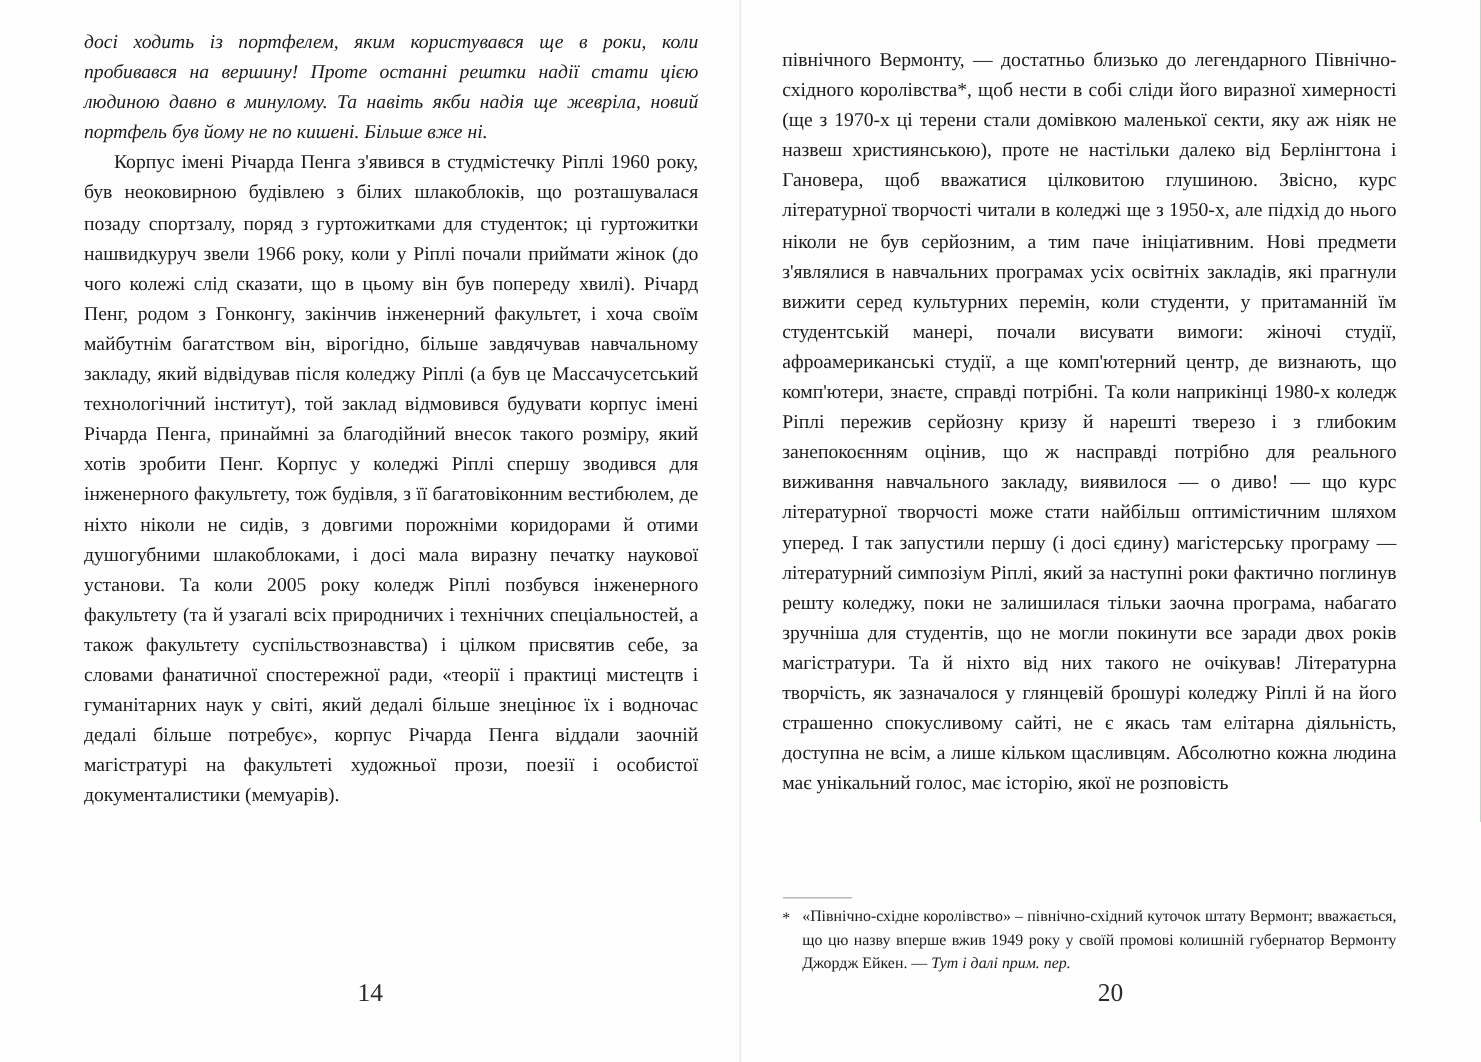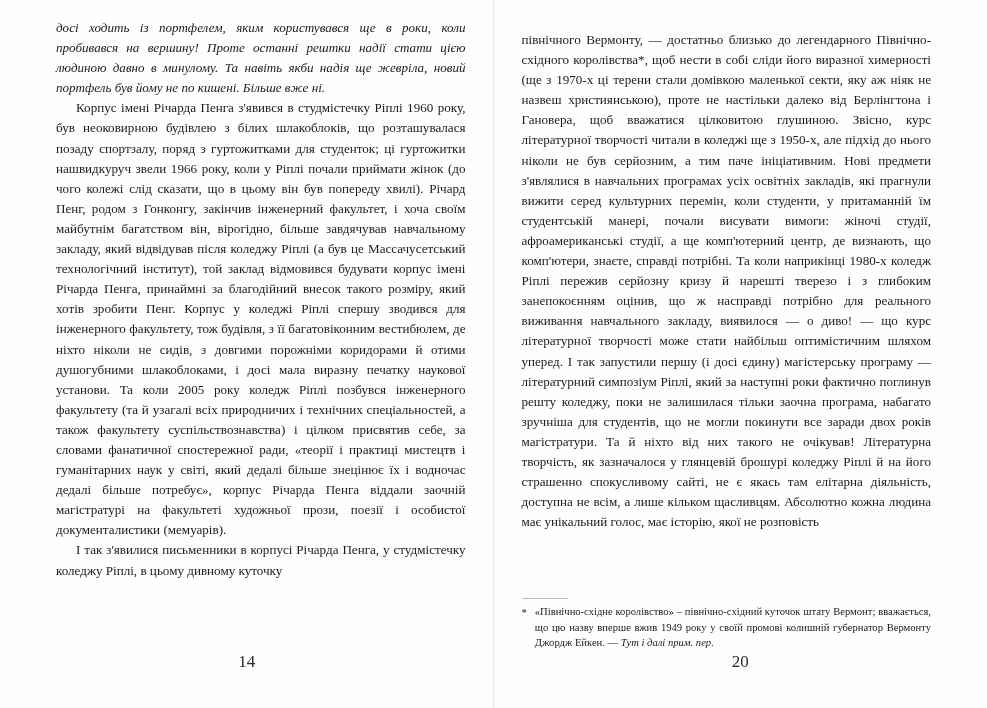--- a/index.html
+++ b/index.html
@@ -101,21 +101,20 @@
 </style>
 </head>
 <body>
 
 <div class="spread">
 
   <div class="page page-left">
     <div class="body-text">
       <p class="no-indent italic-open">досі ходить із портфелем, яким користувався ще в роки, коли пробивався на вершину! Проте останні рештки надії стати цією людиною давно в минулому. Та навіть якби надія ще жевріла, новий портфель був йому не по кишені. Більше вже ні.</p>
       <p>Корпус імені Річарда Пенга з'явився в студмістечку Ріплі 1960 року, був неоковирною будівлею з білих шлакоблоків, що розташувалася позаду спортзалу, поряд з гуртожитками для студенток; ці гуртожитки нашвидкуруч звели 1966 року, коли у Ріплі почали приймати жінок (до чого колежі слід сказати, що в цьому він був попереду хвилі). Річард Пенг, родом з Гонконгу, закінчив інженерний факультет, і хоча своїм майбутнім багатством він, вірогідно, більше завдячував навчальному закладу, який відвідував після коледжу Ріплі (а був це Массачусетський технологічний інститут), той заклад відмовився будувати корпус імені Річарда Пенга, принаймні за благодійний внесок такого розміру, який хотів зробити Пенг. Корпус у коледжі Ріплі спершу зводився для інженерного факультету, тож будівля, з її багатовіконним вестибюлем, де ніхто ніколи не сидів, з довгими порожніми коридорами й отими душогубними шлакоблоками, і досі мала виразну печатку наукової установи. Та коли 2005 року коледж Ріплі позбувся інженерного факультету (та й узагалі всіх природничих і технічних спеціальностей, а також факультету суспільствознавства) і цілком присвятив себе, за словами фанатичної спостережної ради, «теорії і практиці мистецтв і гуманітарних наук у світі, який дедалі більше знецінює їх і водночас дедалі більше потребує», корпус Річарда Пенга віддали заочній магістратурі на факультеті художньої прози, поезії і особистої документалистики (мемуарів).</p>
-      <p>І так з'явилися письменники в корпусі Річарда Пенга, у студмістечку коледжу Ріплі, в цьому дивному куточку</p>
     </div>
     <div class="folio">14</div>
   </div>
 
   <div class="gutter-shadow"></div>
 
   <div class="page page-right">
     <div class="body-text">
       <p class="no-indent">північного Вермонту, — достатньо близько до легендарного Північно-східного королівства*, щоб нести в собі сліди його виразної химерності (ще з 1970-х ці терени стали домівкою маленької секти, яку аж ніяк не назвеш християнською), проте не настільки далеко від Берлінгтона і Гановера, щоб вважатися цілковитою глушиною. Звісно, курс літературної творчості читали в коледжі ще з 1950-х, але підхід до нього ніколи не був серйозним, а тим паче ініціативним. Нові предмети з'являлися в навчальних програмах усіх освітніх закладів, які прагнули вижити серед культурних перемін, коли студенти, у притаманній їм студентській манері, почали висувати вимоги: жіночі студії, афроамериканські студії, а ще комп'ютерний центр, де визнають, що комп'ютери, знаєте, справді потрібні. Та коли наприкінці 1980-х коледж Ріплі пережив серйозну кризу й нарешті тверезо і з глибоким занепокоєнням оцінив, що ж насправді потрібно для реального виживання навчального закладу, виявилося — о диво! — що курс літературної творчості може стати найбільш оптимістичним шляхом уперед. І так запустили першу (і досі єдину) магістерську програму — літературний симпозіум Ріплі, який за наступні роки фактично поглинув решту коледжу, поки не залишилася тільки заочна програма, набагато зручніша для студентів, що не могли покинути все заради двох років магістратури. Та й ніхто від них такого не очікував! Літературна творчість, як зазначалося у глянцевій брошурі коледжу Ріплі й на його страшенно спокусливому сайті, не є якась там елітарна діяльність, доступна не всім, а лише кільком щасливцям. Абсолютно кожна людина має унікальний голос, має історію, якої не розповість</p>
     </div>

